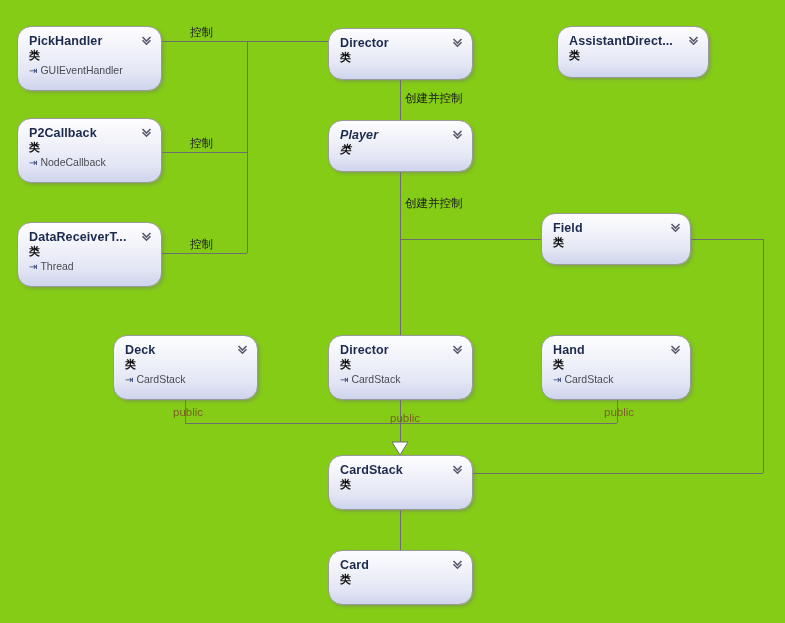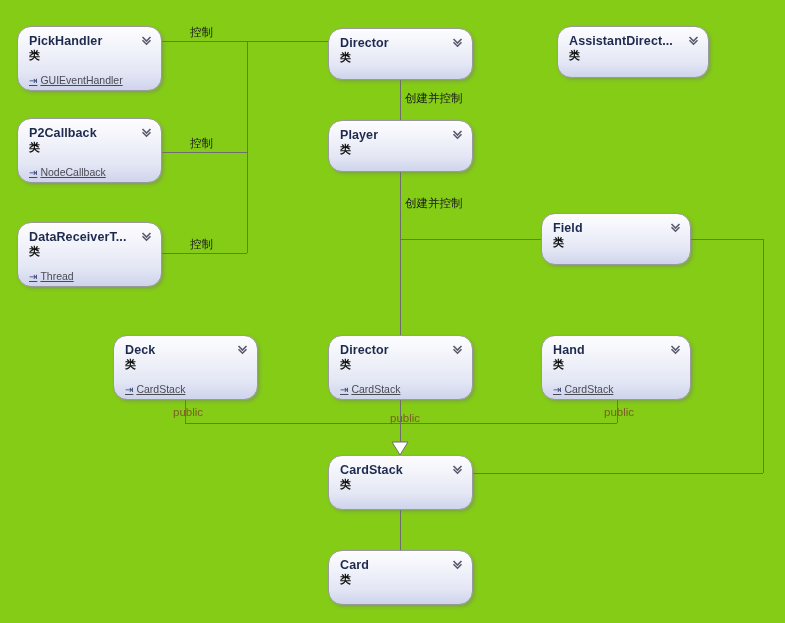--- a/index.html
+++ b/index.html
@@ -52,26 +52,25 @@
   .stereo {
     font-family: "DejaVu Sans", sans-serif;
     font-size: 11px;
     color: #101010;
     line-height: 13px;
     margin-top: 1px;
     font-weight: bold;
     letter-spacing: -1px;
   }
   .base {
-    margin-top: 12px;
+    margin-top: 2px;
     font-size: 10.5px;
     color: #4a4a52;
     line-height: 12px;
     white-space: nowrap;
-    text-decoration: underline;
   }
   .base .arrow-glyph {
     color: #2e3c6e;
     font-size: 10px;
     margin-right: 3px;
   }
   .chevron {
     position: absolute;
     top: 8px;
     right: 9px;
@@ -207,21 +206,21 @@
           <div class="node-title">AssistantDirect...</div>
           <div class="stereo">类</div>
           <div class="chevron">
             <svg viewBox="0 0 11 11" width="11" height="11" aria-hidden="true">
               <path d="M1.5 2 L5.5 6 L9.5 2" fill="none" stroke="#5a5a6e" stroke-width="1.6"></path>
               <path d="M1.5 5.2 L5.5 9.2 L9.5 5.2" fill="none" stroke="#5a5a6e" stroke-width="1.6"></path>
             </svg>
           </div>
         </div>
       </div>
-      <div class="node" style="left: 328px; top: 120px; width: 145px; height: 52px;">
+      <div class="node" style="left: 328px; top: 120px; width: 145px; height: 52px; font-style: italic;">
         <div class="node-inner">
           <div class="node-title">Player</div>
           <div class="stereo">类</div>
           <div class="chevron">
             <svg viewBox="0 0 11 11" width="11" height="11" aria-hidden="true">
               <path d="M1.5 2 L5.5 6 L9.5 2" fill="none" stroke="#5a5a6e" stroke-width="1.6"></path>
               <path d="M1.5 5.2 L5.5 9.2 L9.5 5.2" fill="none" stroke="#5a5a6e" stroke-width="1.6"></path>
             </svg>
           </div>
         </div>

